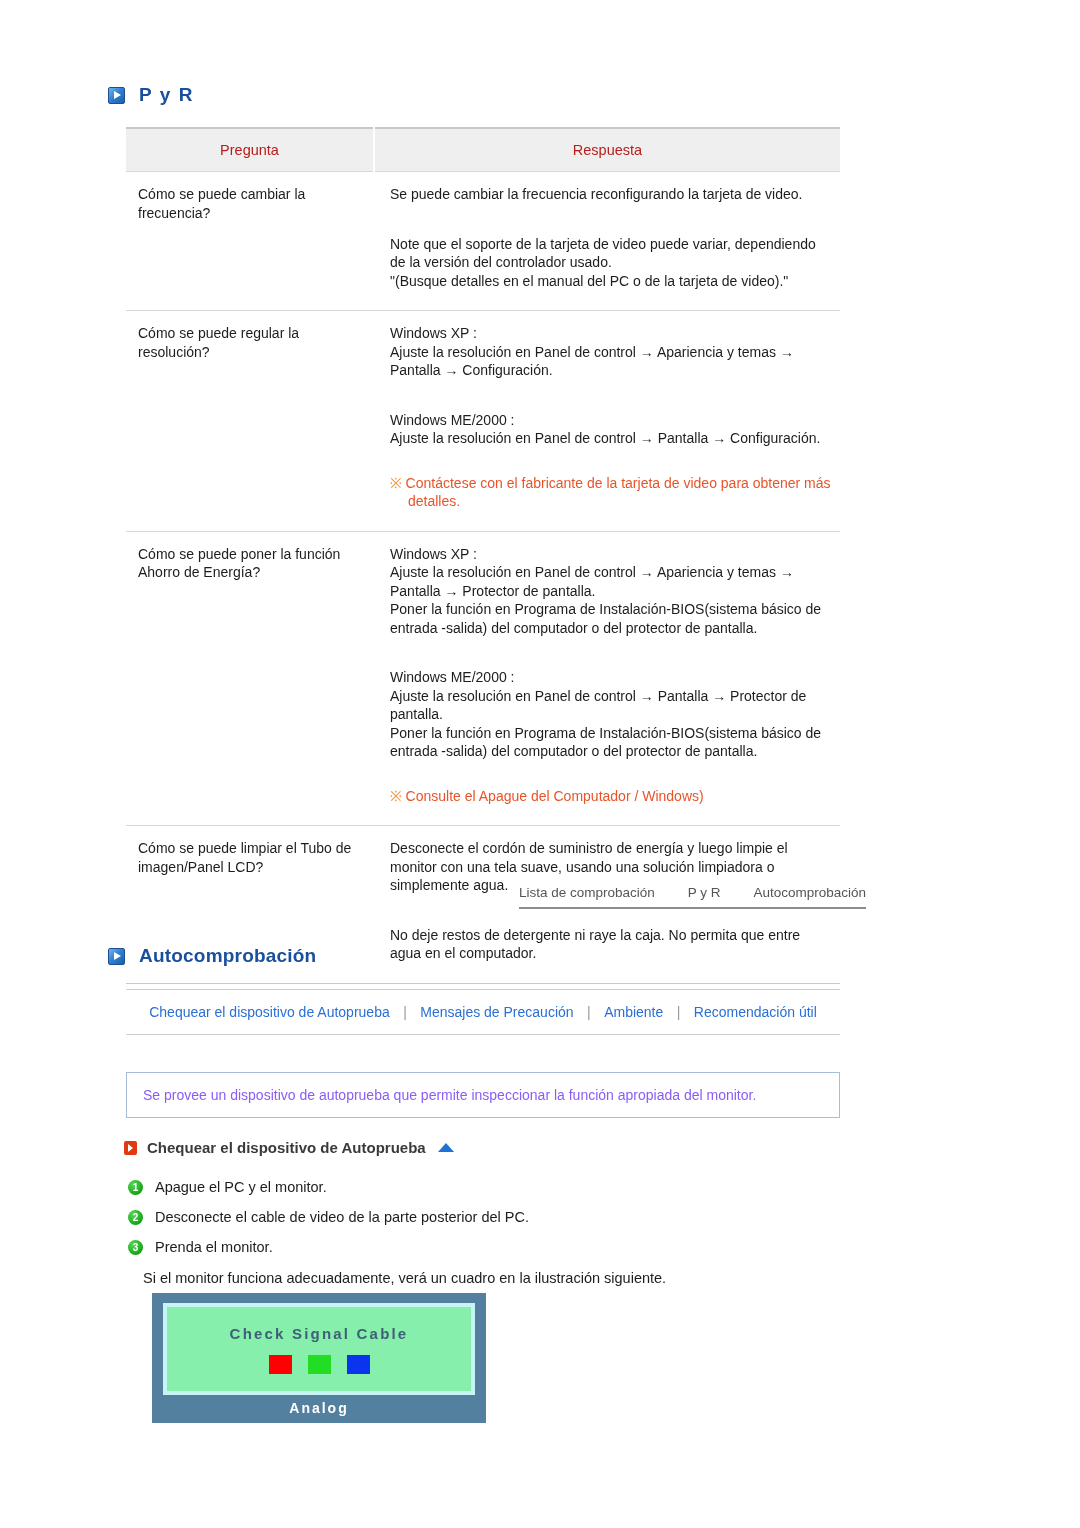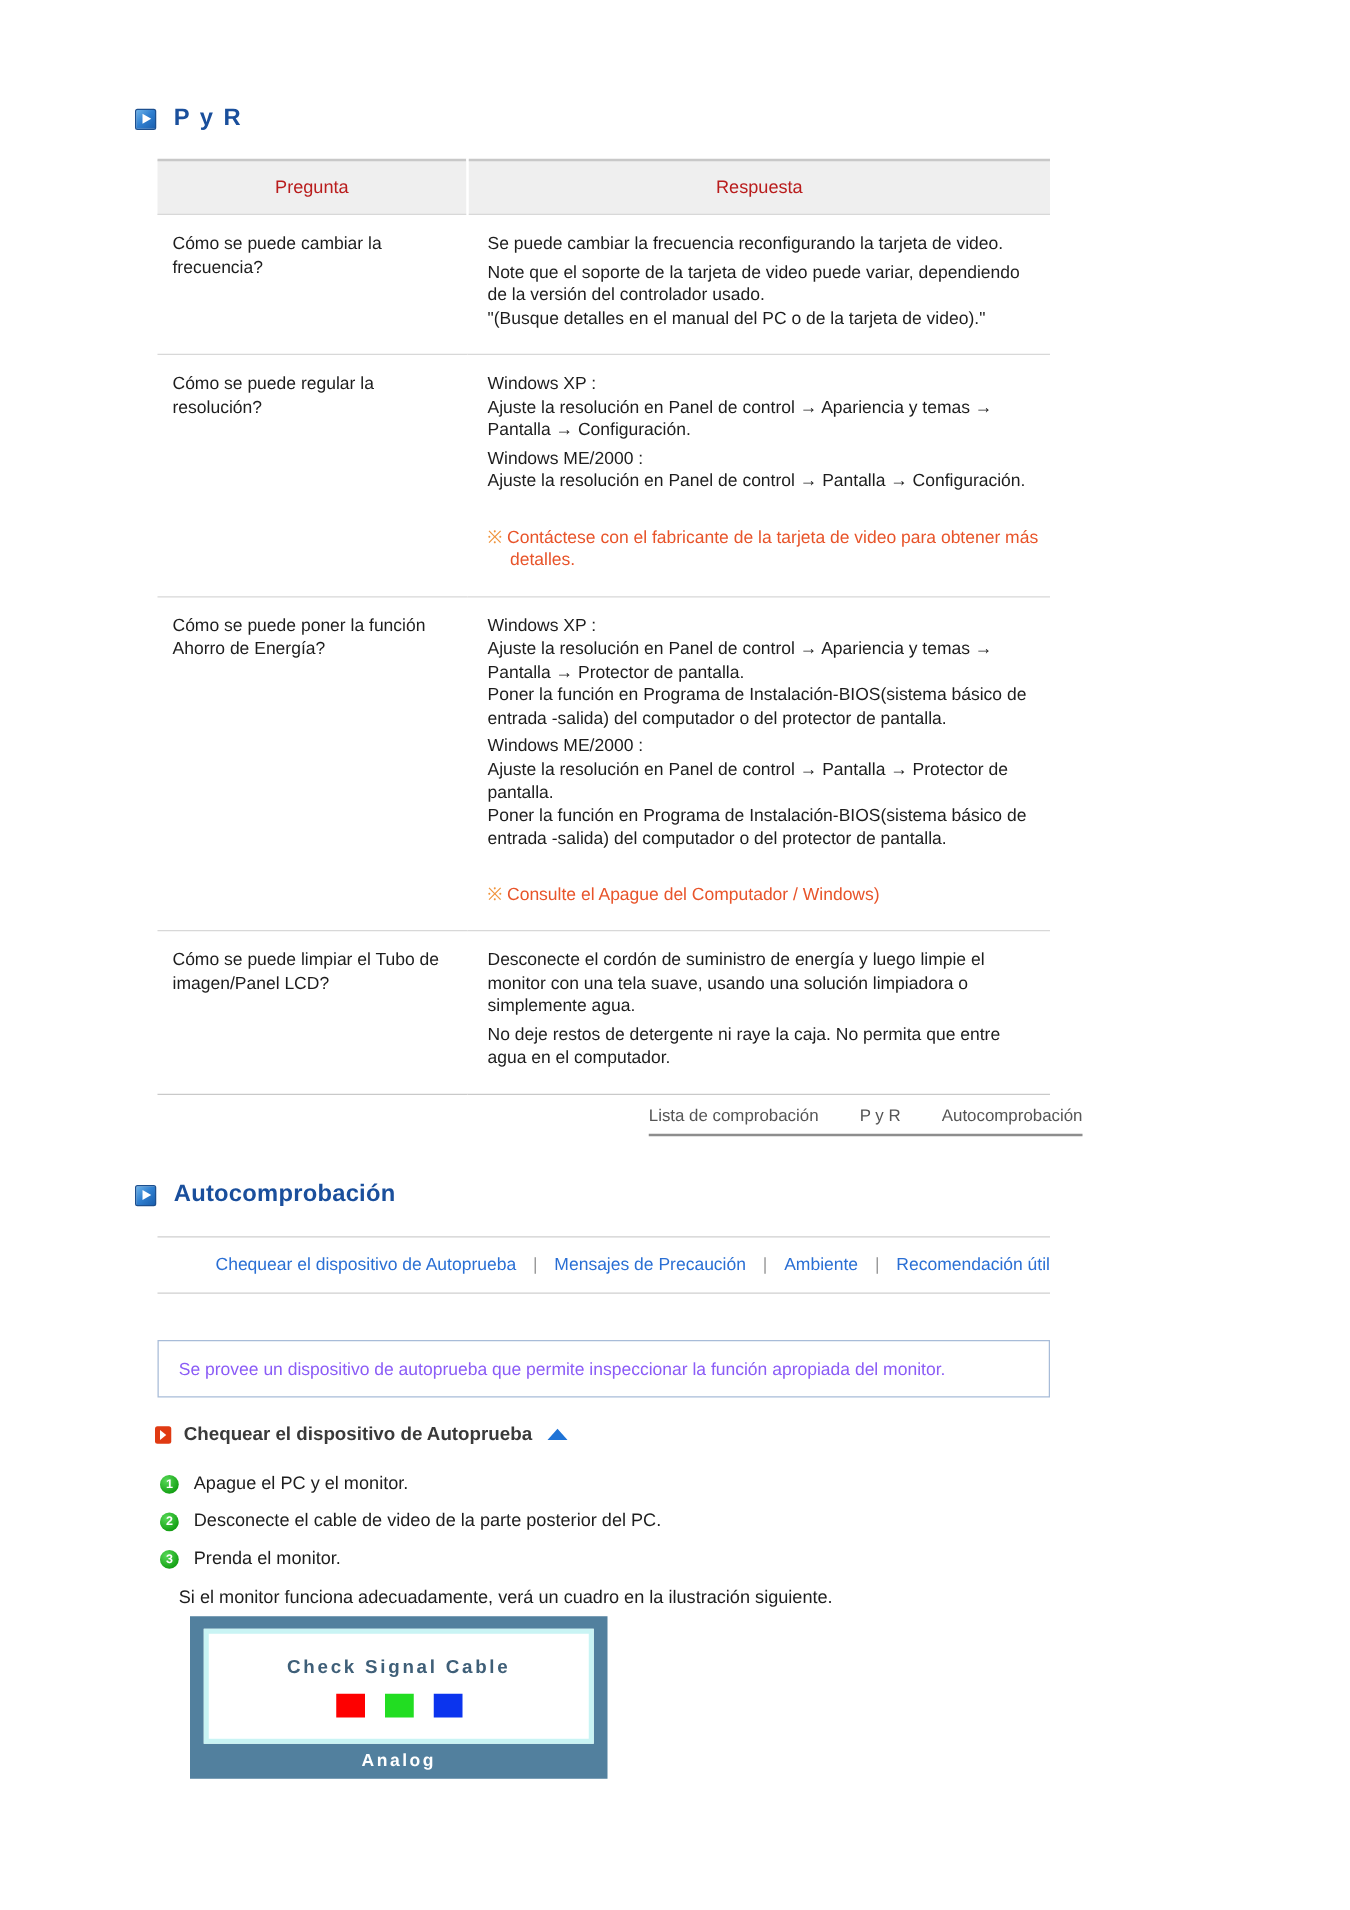--- a/index.html
+++ b/index.html
@@ -85,21 +85,21 @@
     color: #1d1d1d;
     vertical-align: top;
     padding: 13px 8px 20px 10px;
     border-bottom: 1px solid #d8d8d8;
   }
   .qa-table td.q-cell { width: 228px; padding-left: 12px; }
   .qa-table td.a-cell { padding-left: 16px; }
   .qa-table tr:last-child td { border-bottom: 1px solid #c9c9c9; }
 
   .para { margin: 0; }
-  .para + .para { margin-top: 4px; }
+  .para + .para { margin-top: 31px; }
   .note {
     color: #e8542a;
     margin: 0;
     padding-left: 18px;
     text-indent: -18px;
   }
   .note-mark { color: #f0943c; }
   .spacer-lg { height: 26px; }
 
   
@@ -125,21 +125,21 @@
   
   .link-bar {
     position: absolute;
     left: 126px;
     top: 989px;
     width: 714px;
     box-sizing: border-box;
     border-top: 1px solid #cfcfcf;
     border-bottom: 1px solid #cfcfcf;
     padding: 13px 0;
-    text-align: right;
+    text-align: center;
   }
   .bar-link {
     font-size: 14px;
     color: #2a6fd4;
     text-decoration: none;
   }
   .bar-sep {
     color: #999999;
     font-size: 14px;
     margin: 0 9px;
@@ -242,21 +242,21 @@
     top: 1293px;
     width: 334px;
     height: 130px;
     background: #52809e;
     box-sizing: border-box;
     padding: 10px 11px 0 11px;
   }
   .screen {
     width: 100%;
     height: 92px;
-    background: #ffffff;
+    background: #86efac;
     box-sizing: border-box;
     border: 4px solid #c9f4f4;
     display: flex;
     flex-direction: column;
     align-items: center;
     justify-content: center;
     gap: 13px;
   }
   .screen-title {
     font-size: 15px;

